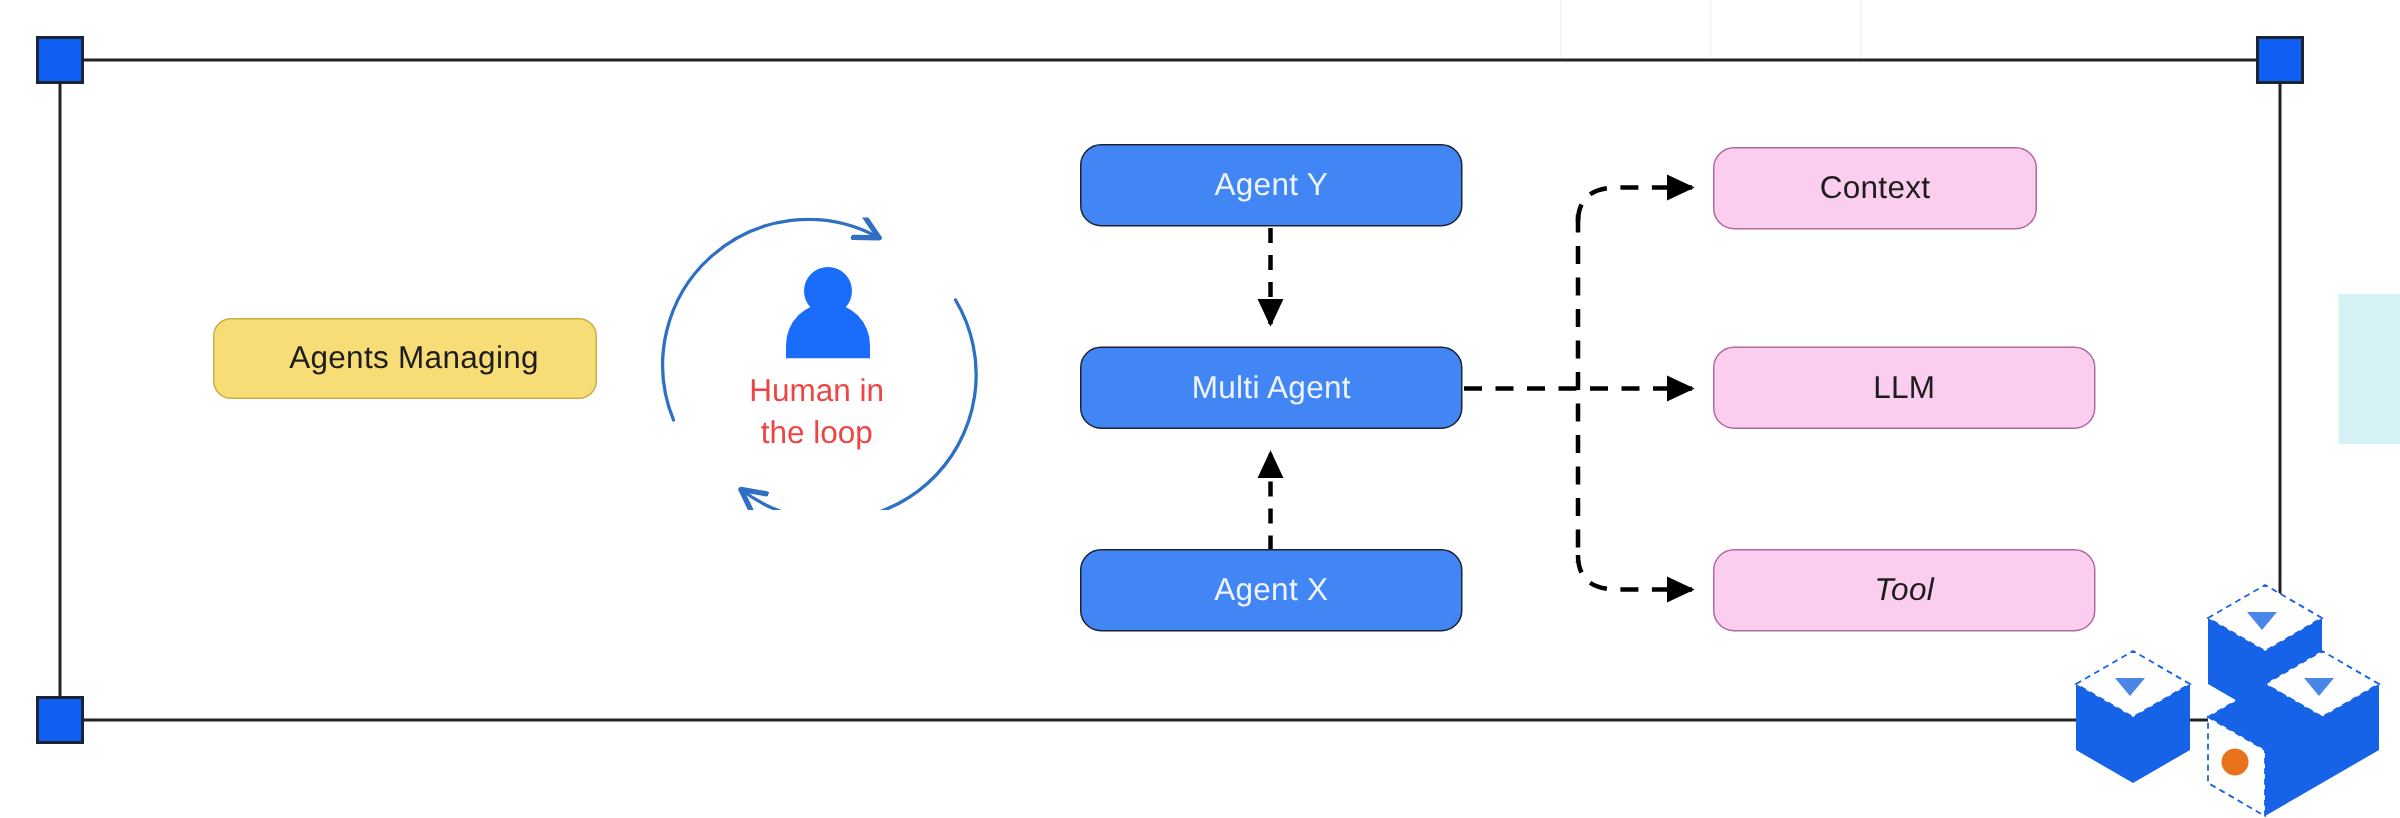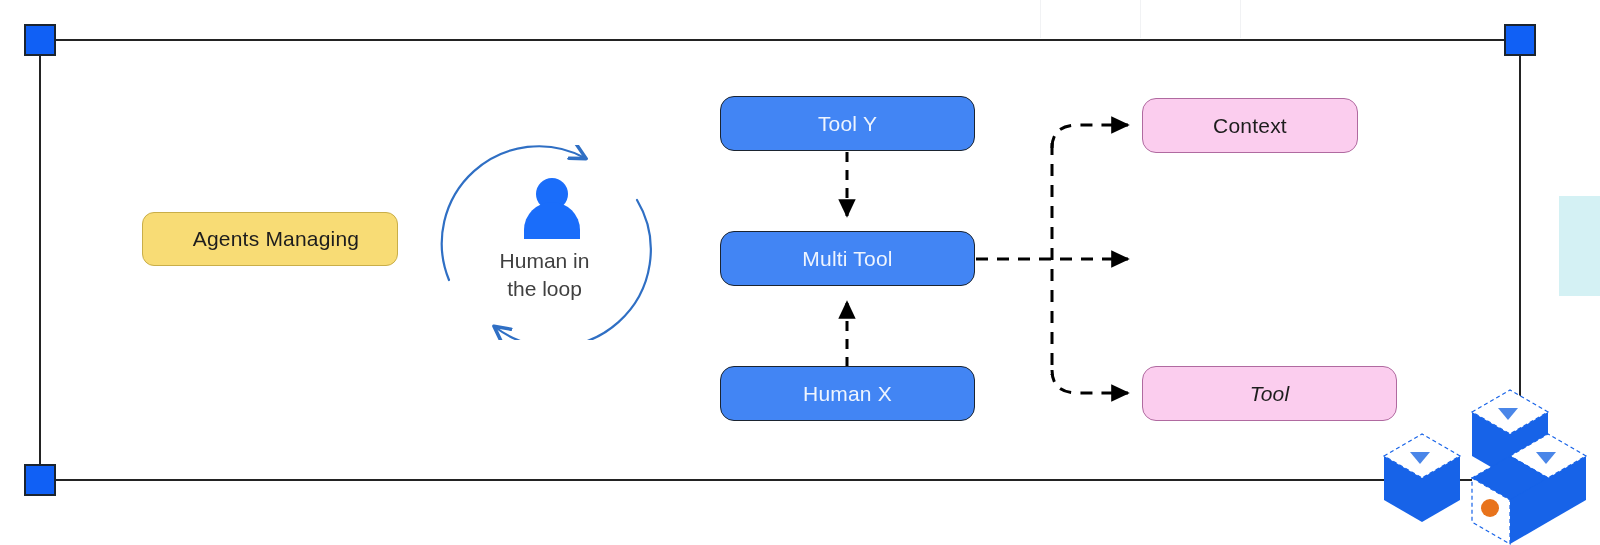--- a/index.html
+++ b/index.html
@@ -94,21 +94,21 @@
     height: 62px;
   }
   .hitl-text {
     position: absolute;
     left: 0;
     top: 102px;
     width: 215px;
     text-align: center;
     font-size: 21px;
     line-height: 28px;
-    color: #404040;
+    color: #ef4444;
     white-space: pre-line;
   }
   .chat-control {
     position: absolute;
     left: 437px;
     top: 350px;
     width: 215px;
     text-align: center;
     font-size: 21px;
     color: #1d1d1d;
@@ -197,35 +197,38 @@
     </svg>
     <svg class="person-icon" viewBox="0 0 58 62">
       <circle cx="29" cy="17" r="16" fill="#1a6dfa"></circle>
       <path d="M1,62 L1,53 A 28,28 0 0 1 57,53 L57,62 Z" fill="#1a6dfa"></path>
     </svg>
     <div class="hitl-text">Human in
 the loop</div>
   </div>
 
   <div class="node node-blue" style="left:720px;top:96px;width:255px;height:55px;">
-    <span>Tool Y</span>
+    <span>Agent Y</span>
   </div>
 
   <div class="node node-blue" style="left:720px;top:231px;width:255px;height:55px;">
-    <span>Multi Tool</span>
+    <span>Multi Agent</span>
   </div>
 
   <div class="node node-blue" style="left:720px;top:366px;width:255px;height:55px;">
-    <span>Human X</span>
+    <span>Agent X</span>
   </div>
 
   <div class="node node-pink" style="left:1142px;top:98px;width:216px;height:55px;">
     <span>Context</span>
   </div>
 
+  <div class="node node-pink" style="left:1142px;top:231px;width:255px;height:55px;">
+    <span>LLM</span>
+  </div>
 
   <div class="node node-pink" style="left:1142px;top:366px;width:255px;height:55px;font-style:italic;">
     <span>Tool</span>
   </div>
 
   <svg id="cubes" viewBox="0 0 218 177">
     <g>
       <path d="M2,88 L40,66 L78,88 L40,110 Z" fill="#ffffff" stroke="#1763e8" stroke-width="1.2" stroke-dasharray="4,3"></path>
       <path d="M2,88 L40,110 L40,154 L2,132 Z" fill="#1763e8"></path>
       <path d="M78,88 L78,132 L40,154 L40,110 Z" fill="#1763e8"></path>

